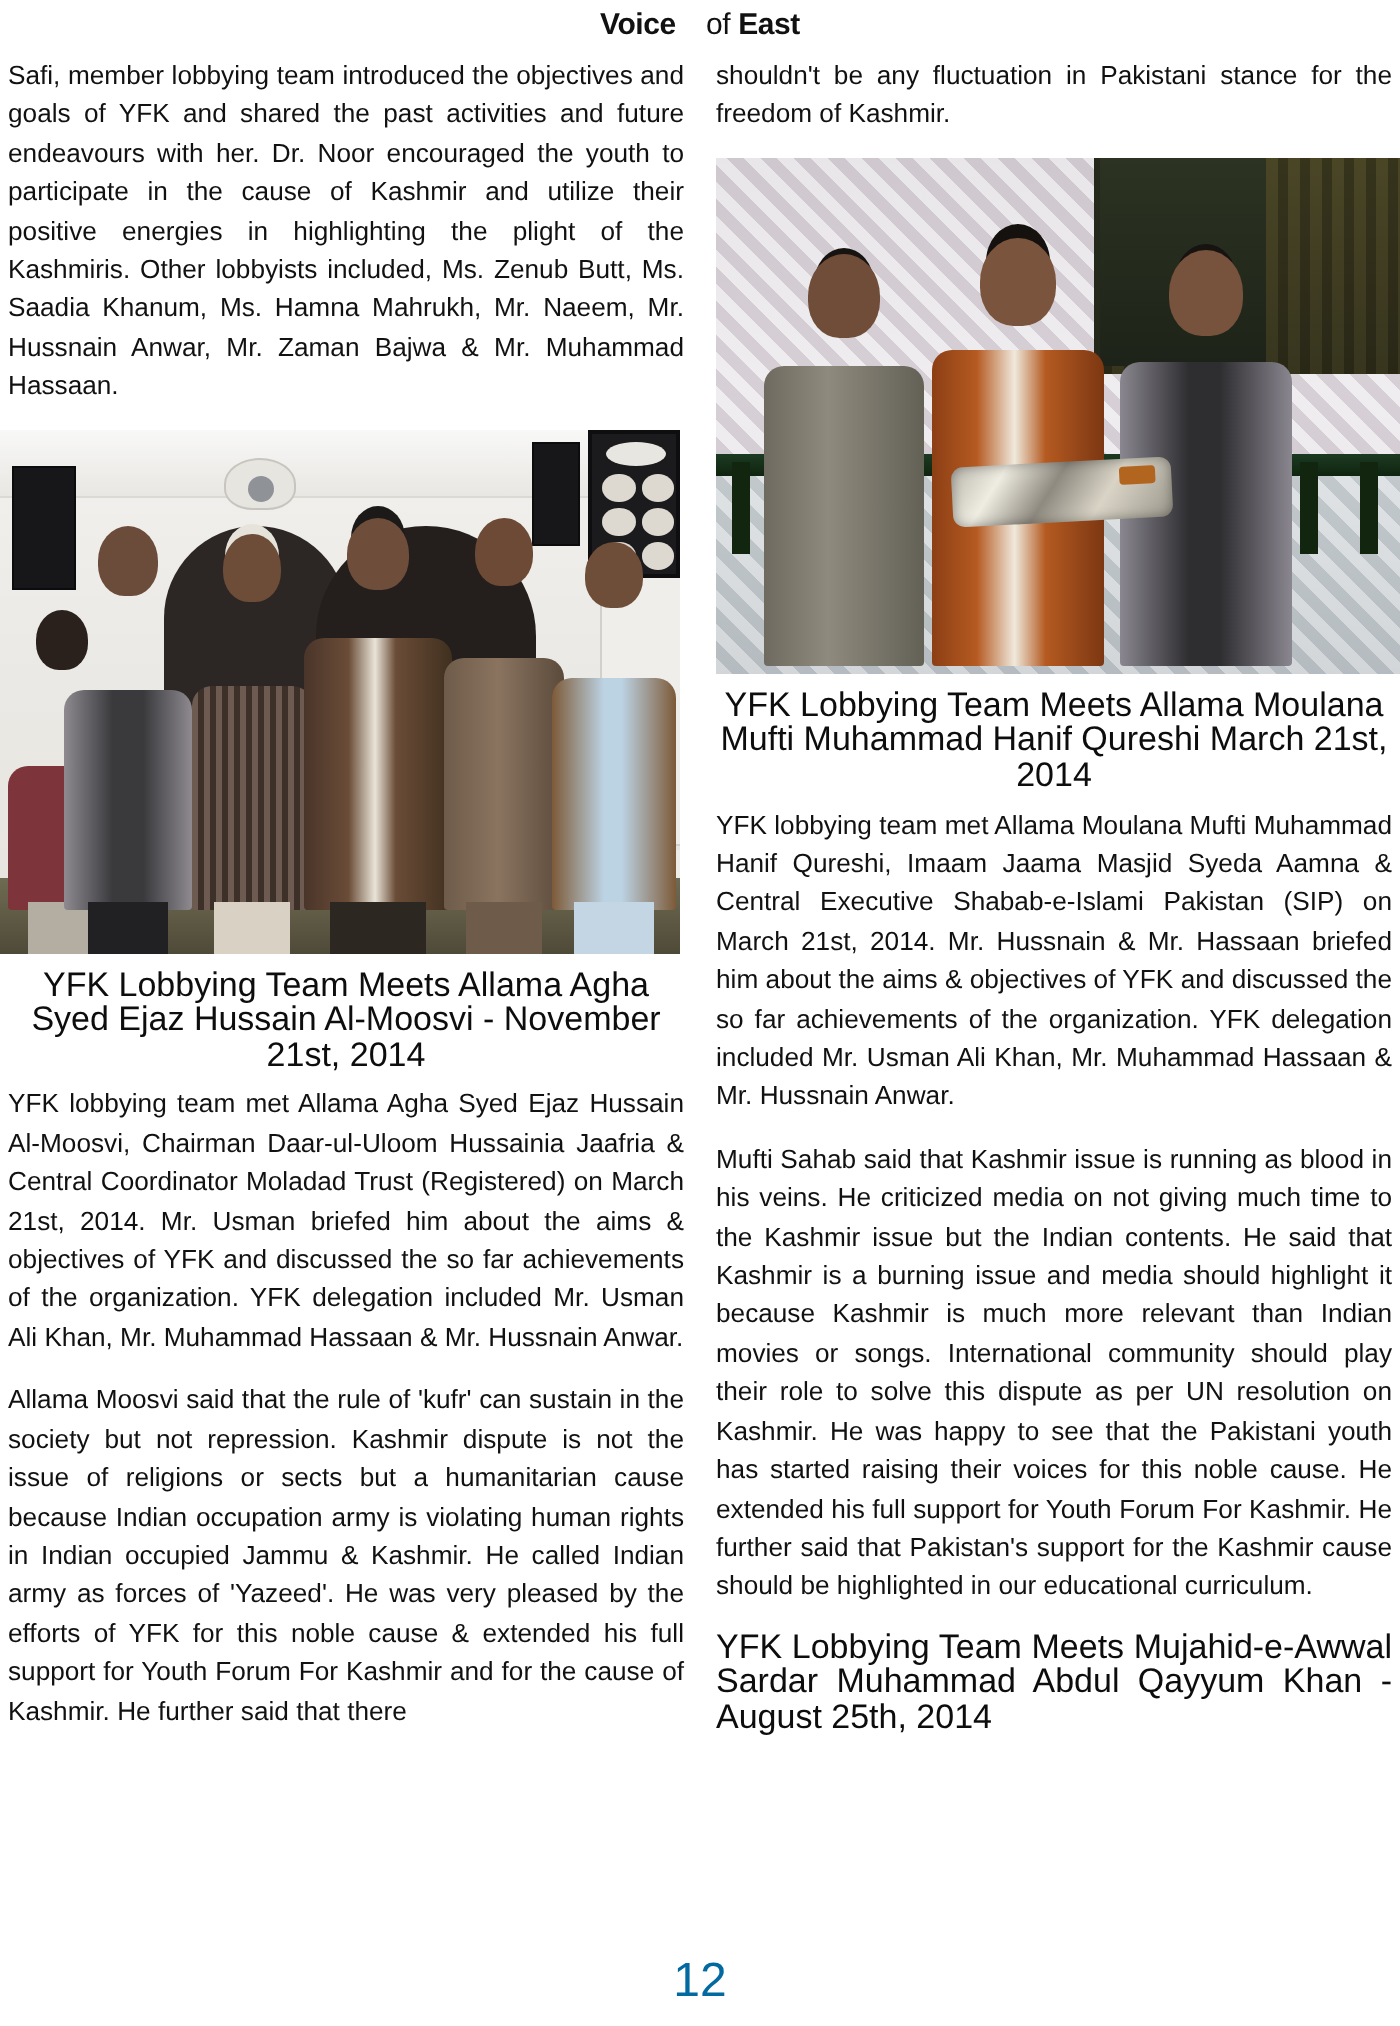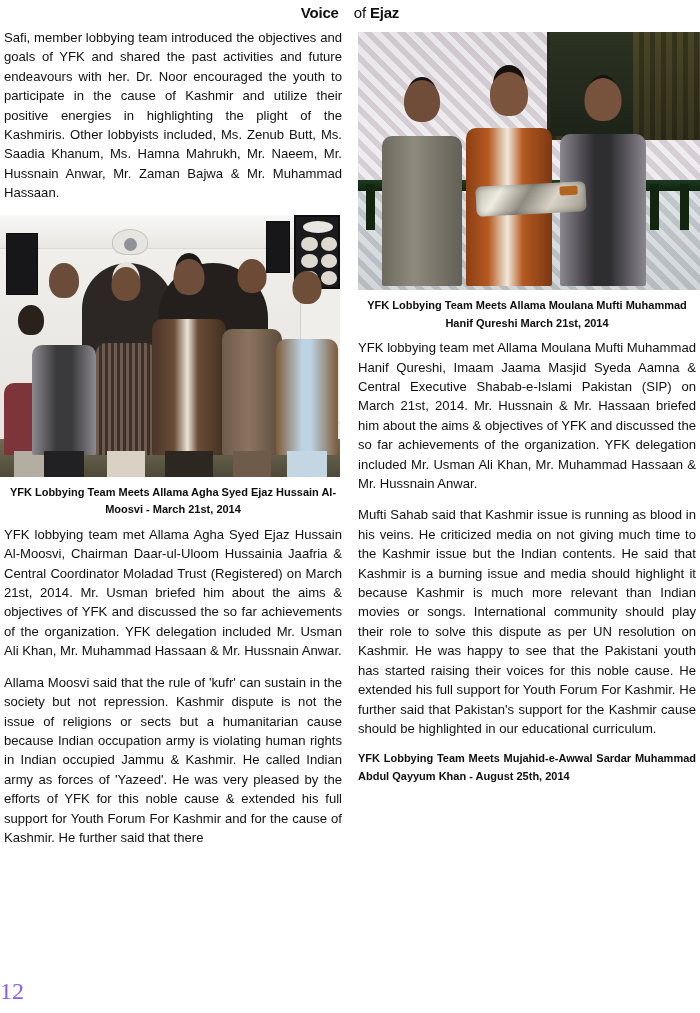--- a/index.html
+++ b/index.html
@@ -46,23 +46,23 @@
     line-height: 19.4px;
     text-align: justify;
     text-justify: inter-word;
     hyphens: none;
     margin-bottom: 12px;
     color: #111;
   }
   p.body:last-child { margin-bottom: 0; }
 
   h2.cap {
-    font-size: 11px;
+    font-size: 17px;
     line-height: 17.6px;
-    font-weight: bold;
+    font-weight: normal;
     text-align: center;
     margin: 7px 0 6px 0;
     color: #0d0d0d;
   }
   h2.cap.left-align {
     text-align: justify;
     text-align-last: left;
   }
 
   
@@ -176,35 +176,35 @@
   }
   .R-gift::after {
     content:""; position:absolute; right: 8px; top: 4px;
     width: 18px; height: 9px; background: #b2651f; border-radius: 2px;
   }
 
   
   .pageno {
     position: absolute;
     left: 0; right: 0; bottom: 8px;
-    text-align: left;
-    font-family: Liberation Serif, serif;
+    text-align: center;
+    font-family: Liberation Sans, sans-serif;
     font-size: 24px;
-    color: #8b5cf6;
+    color: #0369a1;
   }
 </style>
 </head>
 <body>
 
 <div class="page">
 
   <div class="masthead">
     <span class="mh-b">Voice</span>
     <span class="mh-r">of</span>
-    <span class="mh-b">Ejaz</span>
+    <span class="mh-b">East</span>
   </div>
 
   <div class="columns">
 
     <div class="col">
 
       <p class="body">Safi, member lobbying team introduced the objectives and goals of YFK and shared the past activities and future endeavours with her.  Dr. Noor encouraged the youth to participate in the cause of Kashmir and utilize their positive energies in highlighting the plight of the Kashmiris. Other lobbyists included, Ms. Zenub Butt, Ms. Saadia Khanum, Ms. Hamna Mahrukh, Mr. Naeem, Mr. Hussnain Anwar, Mr. Zaman Bajwa &amp; Mr. Muhammad Hassaan.</p>
 
       <div class="photo photo-left">
         <div class="ph-layer L-wall"></div>
@@ -258,28 +258,29 @@
           <span class="p-legs" style="background:#6e5b49;"></span>
         </div>
 
         <div class="person" style="left:276px; width:62px; height:184px;">
           <span class="p-head" style="width:29px; height:33px; top:0; background:#6f4e39;"></span>
           <span class="p-body" style="height:116px; background:linear-gradient(90deg,#7d5a38,#bcd3e4 42%,#bcd3e4 56%,#7d5a38);"></span>
           <span class="p-legs" style="background:#c4d6e4;"></span>
         </div>
       </div>
 
-      <h2 class="cap">YFK Lobbying Team Meets Allama Agha Syed Ejaz Hussain Al-Moosvi - March 21st, 2014</h2>
+      <h2 class="cap">YFK Lobbying Team Meets Allama Agha Syed Ejaz Hussain Al-Moosvi - November 21st, 2014</h2>
 
       <p class="body">YFK lobbying team met Allama Agha Syed Ejaz Hussain Al-Moosvi, Chairman Daar-ul-Uloom Hussainia Jaafria &amp; Central Coordinator Moladad Trust (Registered) on March 21st, 2014. Mr. Usman briefed him about the aims &amp; objectives of YFK and discussed the so far achievements of the organization. YFK delegation included Mr. Usman Ali Khan, Mr. Muhammad Hassaan &amp; Mr. Hussnain Anwar.</p>
       <p class="body">Allama Moosvi said that the rule of 'kufr' can sustain in the society but not repression. Kashmir dispute is not the issue of religions or sects but a humanitarian cause because Indian occupation army is violating human rights in Indian occupied Jammu &amp; Kashmir. He called Indian army as forces of 'Yazeed'. He was very pleased by the efforts of YFK for this noble cause &amp; extended his full support for Youth Forum For Kashmir and for the cause of Kashmir. He further said that there</p>
     </div>
 
     <div class="col">
 
+      <p class="body">shouldn't be any fluctuation in Pakistani stance for the freedom of Kashmir.</p>
 
       <div class="photo photo-right">
         <div class="ph-layer R-wall"></div>
         <div class="ph-layer R-curtain"></div>
         <div class="ph-layer R-win"></div>
         <div class="ph-layer R-rail"></div>
         <div class="ph-layer R-lowwall"></div>
         <div class="ph-layer R-railpost" style="left:292px;"></div>
         <div class="ph-layer R-railpost" style="left:322px;"></div>
         <div class="ph-layer R-railpost" style="left:8px;"></div>

